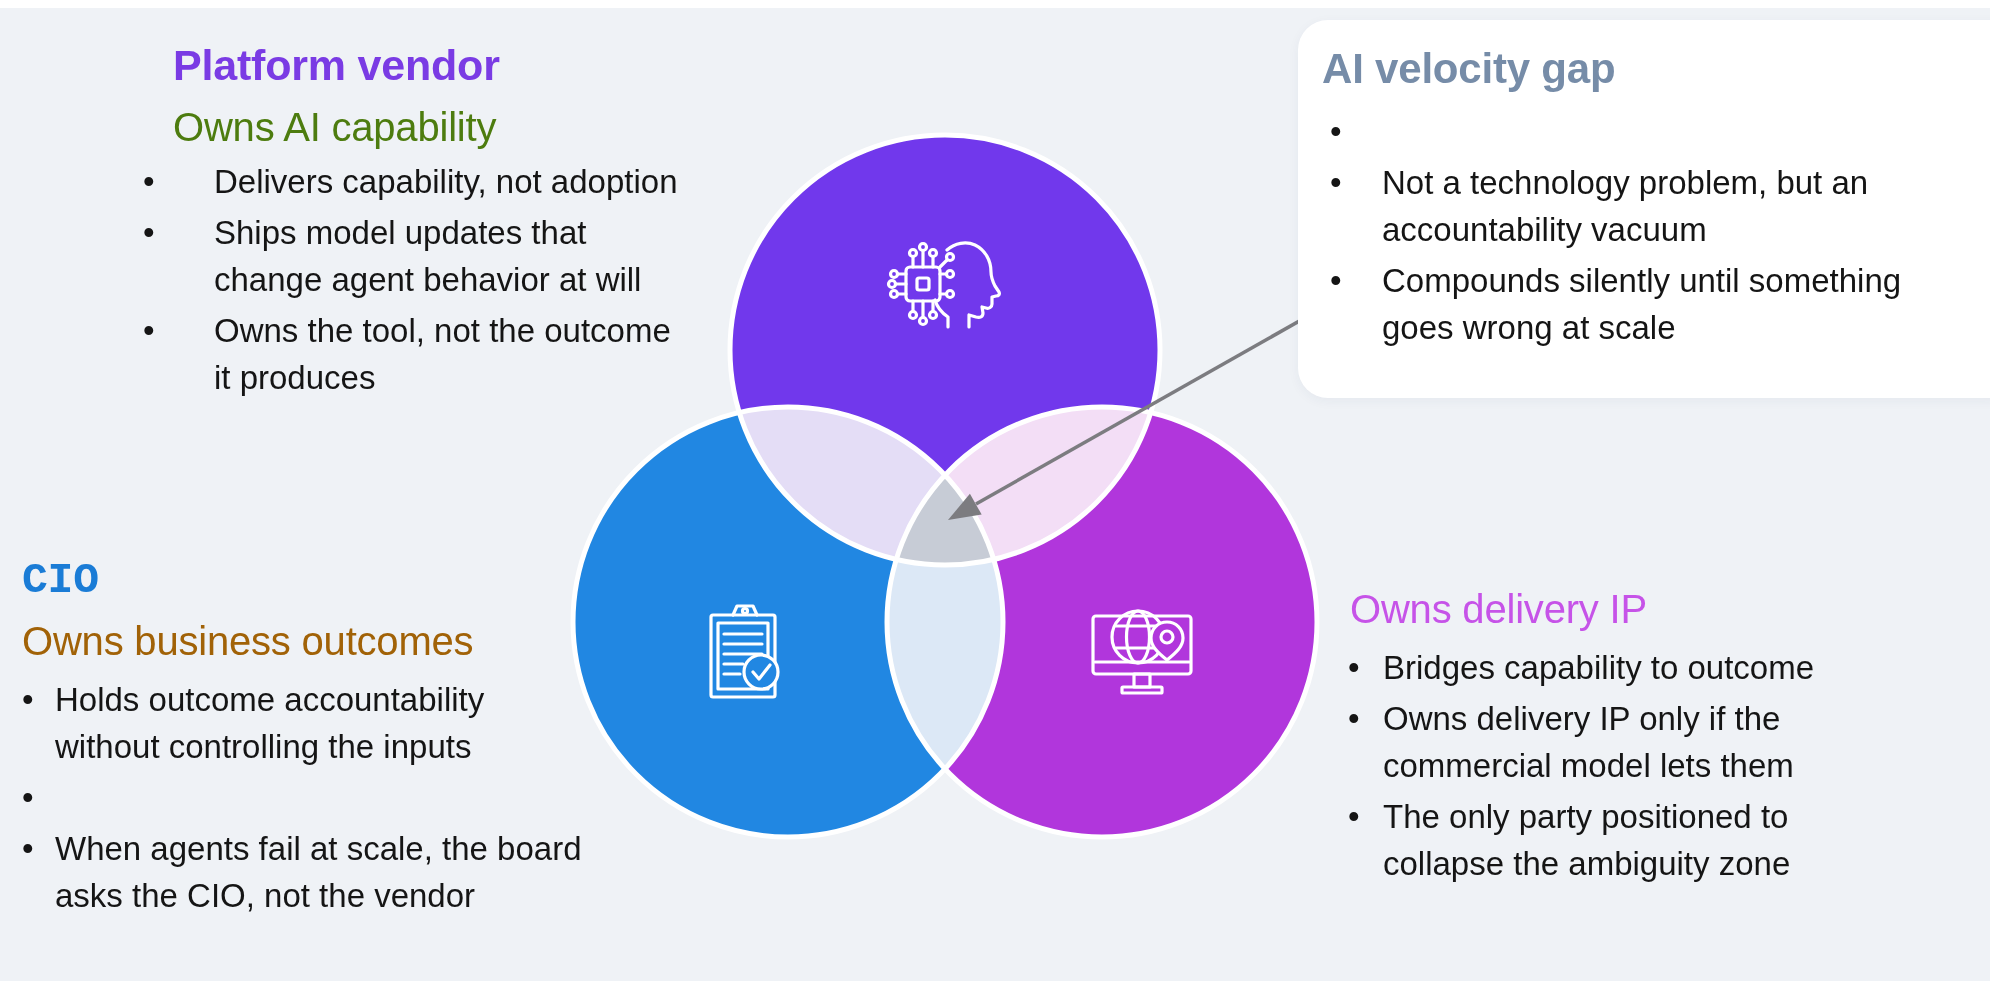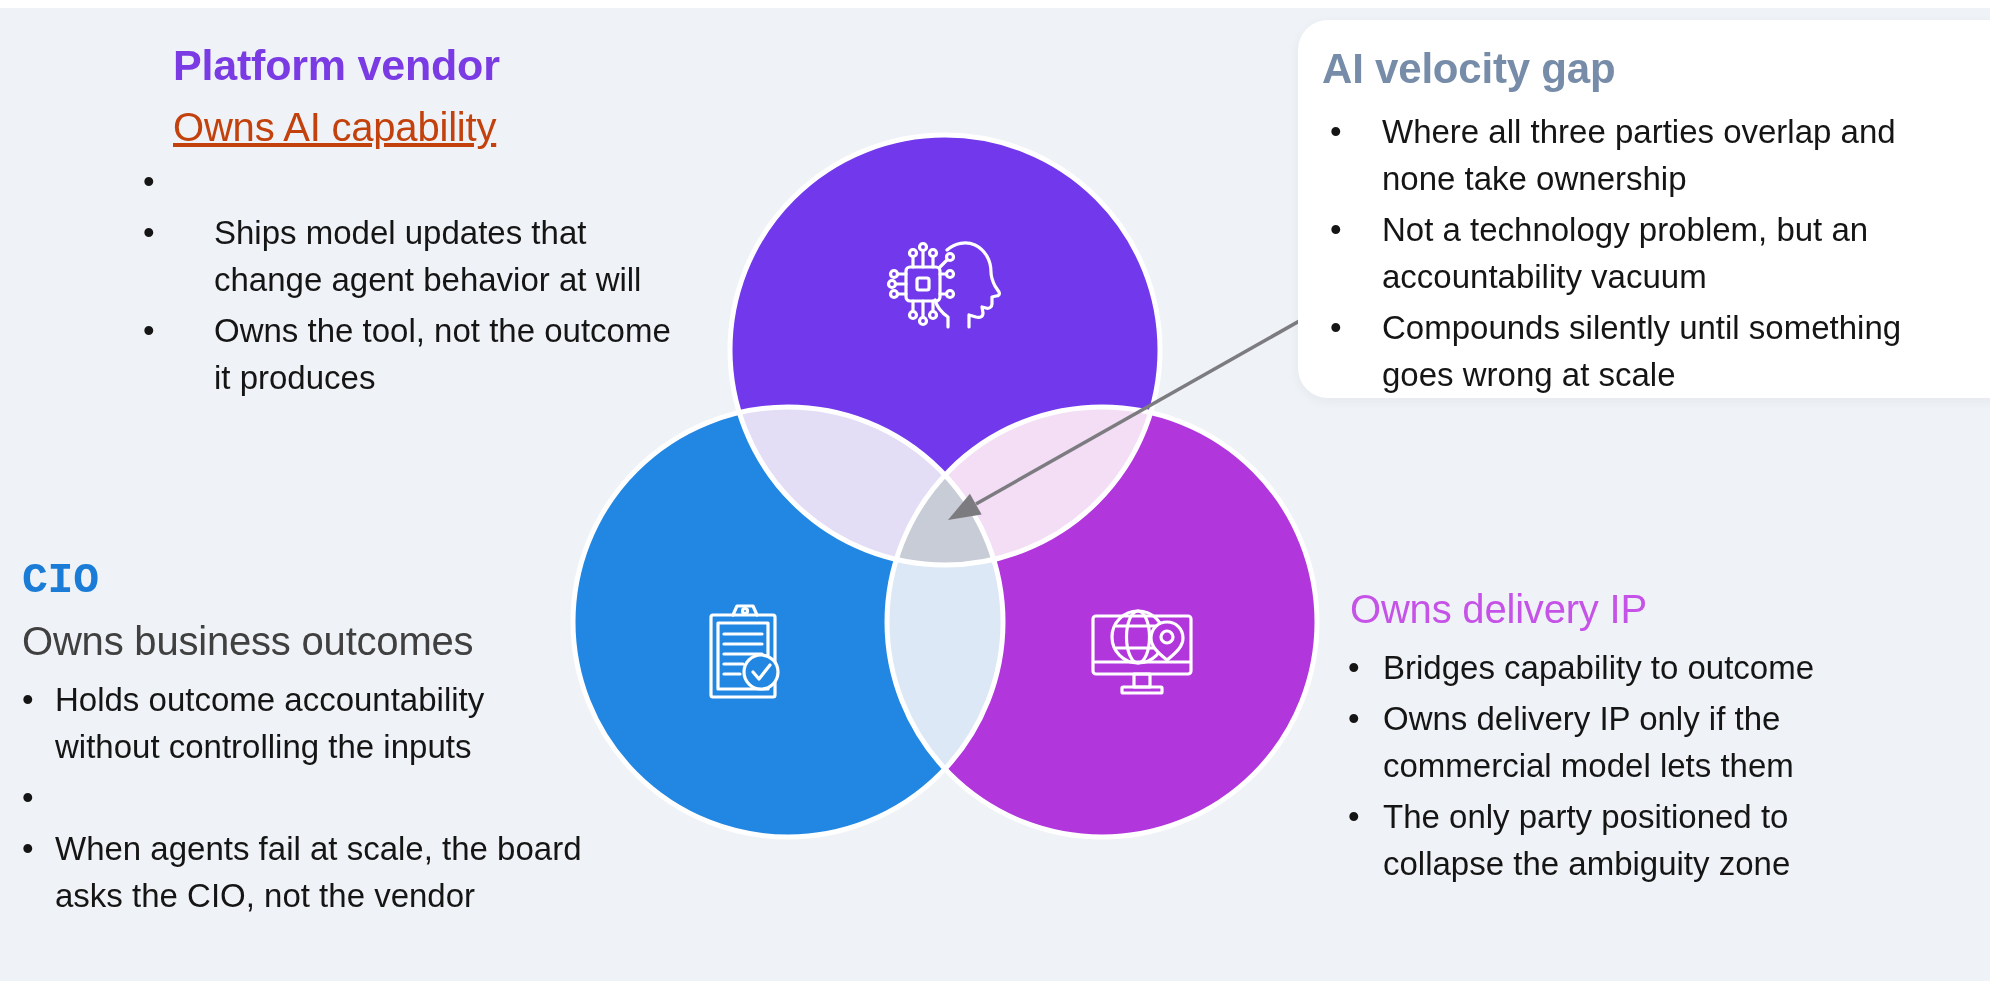--- a/index.html
+++ b/index.html
@@ -142,41 +142,42 @@
     </g>
 
     <g>
       <line x1="1340" y1="298" x2="976" y2="504" stroke-width="3.5" stroke="#7C7C80"></line>
       <polygon points="948,520 969.9,493.8 981.7,514.6" fill="#7C7C80"></polygon>
     </g>
   </svg>
 
   <section class="tblock vendor">
     <h2 class="title" style="color: rgb(122, 59, 228);">Platform vendor</h2>
-    <div class="subtitle" style="color: #c2410c; text-decoration: underline;">Owns AI capability</div>
-    <ul class="bullets">
-      <li class="bullet">
-        <span class="dot">•</span>
+    <div class="subtitle" style="color: #4d7c0f;">Owns AI capability</div>
+    <ul class="bullets">
+      <li class="bullet">
+        <span class="dot">•</span>
+        <span class="btext">Delivers capability, not adoption</span>
       </li>
       <li class="bullet">
         <span class="dot">•</span>
         <span class="btext">Ships model updates that
 change agent behavior at will</span>
       </li>
       <li class="bullet">
         <span class="dot">•</span>
         <span class="btext">Owns the tool, not the outcome
 it produces</span>
       </li>
     </ul>
   </section>
 
   <section class="tblock cio">
     <h2 class="title" style="color: rgb(26, 124, 214); font-family: Liberation Mono, monospace;">CIO</h2>
-    <div class="subtitle" style="color: #404040;">Owns business outcomes</div>
+    <div class="subtitle" style="color: #a16207;">Owns business outcomes</div>
     <ul class="bullets">
       <li class="bullet">
         <span class="dot">•</span>
         <span class="btext">Holds outcome accountability
 without controlling the inputs</span>
       </li>
       <li class="bullet">
         <span class="dot">•</span>
       </li>
       <li class="bullet">
@@ -205,22 +206,20 @@
 collapse the ambiguity zone</span>
       </li>
     </ul>
   </section>
 
   <aside class="callout">
     <h2 class="title" style="color: rgb(118, 140, 168);">AI velocity gap</h2>
     <ul class="bullets">
       <li class="bullet">
         <span class="dot">•</span>
-        <span class="btext">Where all three parties overlap and
-none take ownership</span>
       </li>
       <li class="bullet">
         <span class="dot">•</span>
         <span class="btext">Not a technology problem, but an
 accountability vacuum</span>
       </li>
       <li class="bullet">
         <span class="dot">•</span>
         <span class="btext">Compounds silently until something
 goes wrong at scale</span>

